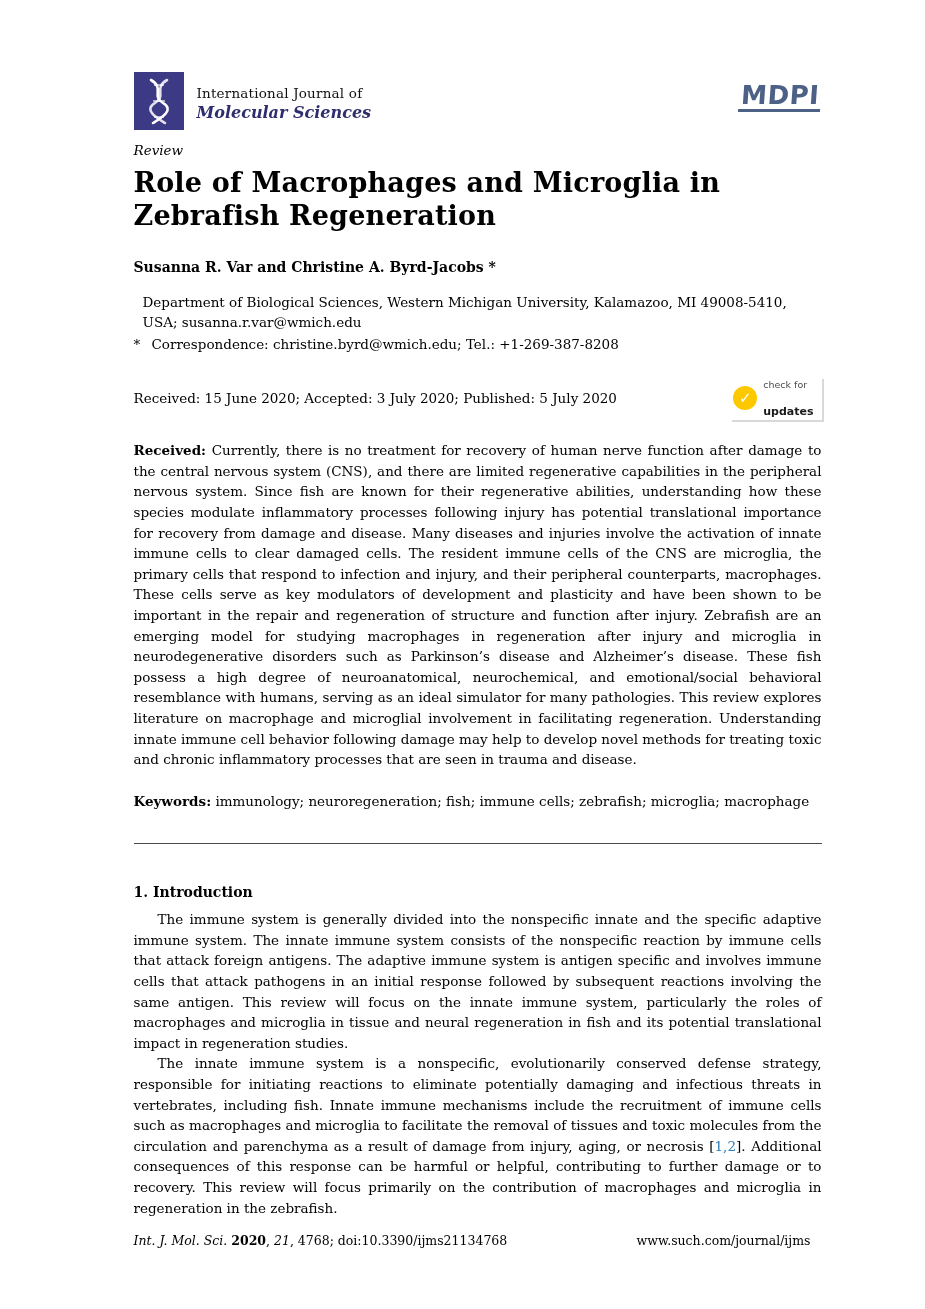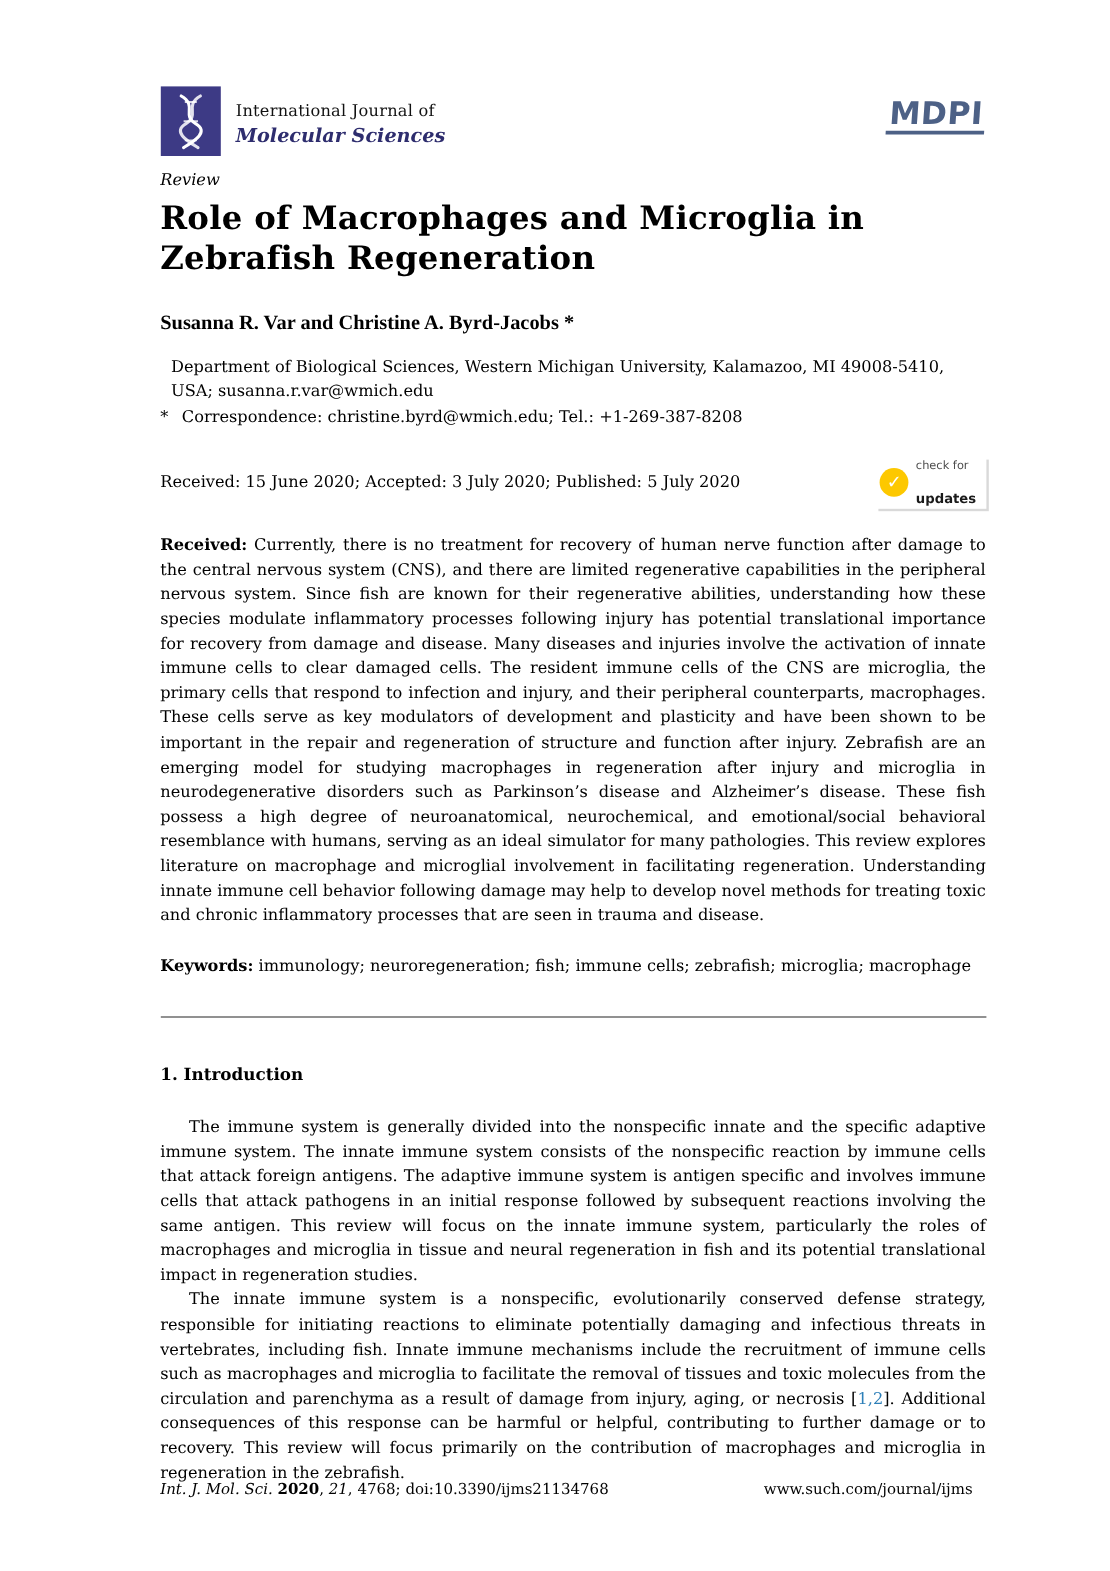--- a/index.html
+++ b/index.html
@@ -22,21 +22,21 @@
   .mdpi-logo {
     margin-top:10px; font-family:"DejaVu Sans","Liberation Sans",sans-serif;
     font-weight:bold; font-size:26px; color:#4d6186; letter-spacing:0.5px;
     border-bottom:3px solid #4d6186; padding:0 2px 1px 2px; line-height:1;
     transform:skewX(-4deg);
   }
 
   
   .review { margin-top:12px; font-style:italic; font-size:13.5px; }
   .title { margin-top:8px; font-size:27px; font-weight:bold; line-height:1.24; max-width:610px; letter-spacing:0.2px; }
-  .authors { margin-top:26px; font-size:17px; font-weight:bold;font-family:Liberation Serif, serif; }
+  .authors { margin-top:26px; font-size:14px; font-weight:bold; }
   .affiliation { margin-top:17px; font-size:13.5px; line-height:1.5; padding-left:9px; }
   .correspondence { font-size:13.5px; line-height:1.5; display:flex; margin-top:2px; }
   .corr-star { width:9px; flex:0 0 9px; }
   .corr-text { padding-left:9px; }
 
   .dates-row { margin-top:22px; display:flex; justify-content:space-between; align-items:center; }
   .dates { font-size:13.5px; }
 
   
   .badge {
@@ -55,21 +55,21 @@
 
   
   .abstract { margin-top:20px; font-size:13.5px; line-height:20.6px; text-align:justify; }
   .keywords { margin-top:21px; font-size:13.5px; line-height:20.6px; text-align:justify; }
   .bold { font-weight:bold; }
 
   .rule { margin-top:32px; border:0; border-top:1px solid #4a4a4a; height:0; }
 
   
   .section-heading { margin-top:40px; font-size:14px; font-weight:bold; }
-  .body-para { margin-top:25px; font-size:13.5px; line-height:20.6px; text-align:justify; text-indent:24px; }
+  .body-para { margin-top:9px; font-size:13.5px; line-height:20.6px; text-align:justify; text-indent:24px; }
   .body-para + .body-para { margin-top:0; }
   .cite { color:#2d7fb8; text-decoration:none; cursor:pointer; }
 
   
   .footer {
     position:absolute; left:120px; right:101px; top:1233px;
     display:flex; justify-content:space-between; font-size:12.5px;
   }
   .ital { font-style:italic; }
   .bld { font-weight:bold; }

